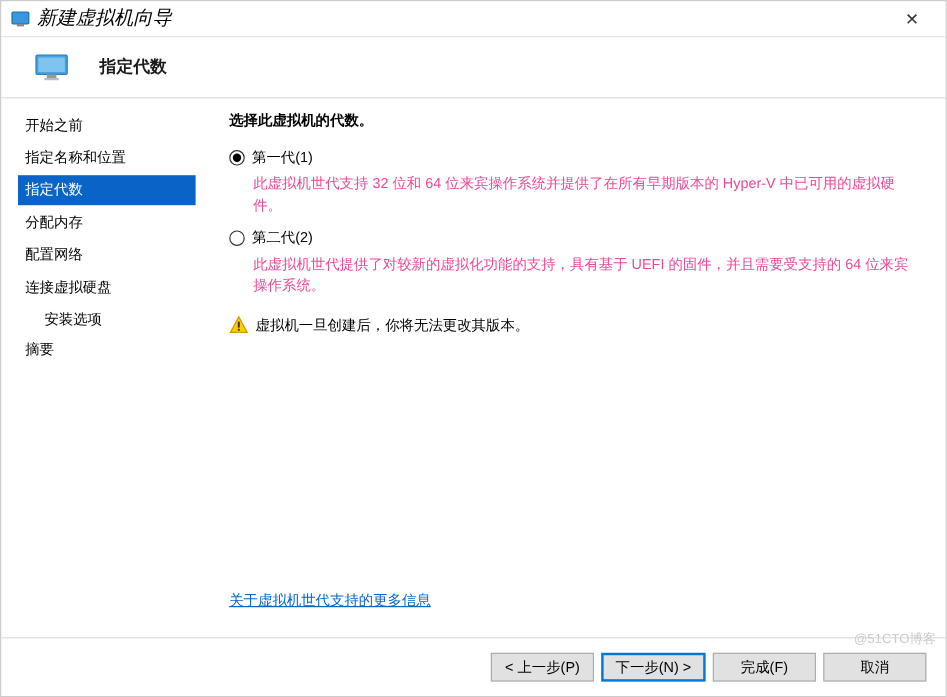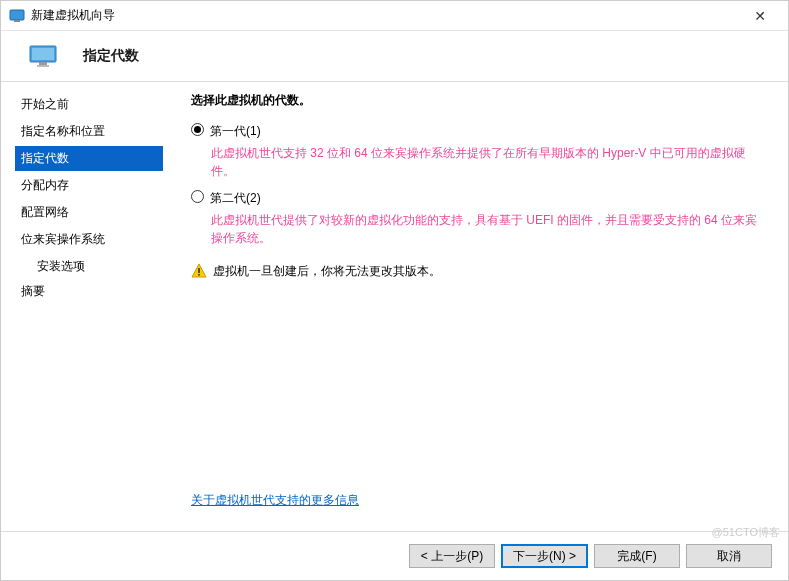--- a/index.html
+++ b/index.html
@@ -1,34 +1,34 @@
 <!DOCTYPE html>
 <html><head>
   <meta charset="utf-8">
   <style>
     * { box-sizing: border-box; margin: 0; padding: 0; }
     body { font-family: "Microsoft YaHei", "Segoe UI", sans-serif; font-size: 12px; background: #fff; color: #000; }
     .window { width: 789px; height: 581px; border: 1px solid #ccc; display: flex; flex-direction: column; background: #fff; position: relative; }
     .titlebar { display: flex; align-items: center; height: 30px; padding: 0 8px; border-bottom: 1px solid #e5e5e5; }
     .titlebar .app-icon { width: 16px; height: 16px; margin-right: 6px; }
-    .titlebar .title { flex: 1; font-size: 12px; }
+    .titlebar .title { flex: 1; font-size: 16px; font-style: italic; }
     .titlebar .close { width: 40px; text-align: center; font-size: 14px; cursor: pointer; color: #333; }
     .header { display: flex; align-items: center; padding: 14px 24px 14px 28px; }
     .header .big-icon { width: 28px; height: 22px; margin-right: 26px; }
     .header .heading { font-size: 14px; font-weight: bold; color: #1a1a1a; }
     .divider { border: none; border-top: 1px solid #ddd; margin: 0; }
     .body { flex: 1; display: flex; overflow: hidden; }
     .sidebar { width: 170px; padding: 10px 8px 10px 14px; border-right: none; }
     .sidebar .nav-item { padding: 4px 6px; margin-bottom: 2px; font-size: 12px; cursor: pointer; white-space: nowrap; }
     .sidebar .nav-item.selected { background: #0a64c8; color: #fff; }
     .sidebar .nav-subitem { padding: 4px 6px 4px 22px; font-size: 12px; cursor: pointer; }
     .content { flex: 1; padding: 10px 20px 10px 20px; display: flex; flex-direction: column; }
     .content .instruction { margin-bottom: 14px; font-weight: bold; }
     .option-block { margin-bottom: 10px; }
-    .radio-row { display: flex; align-items: flex-start; margin-bottom: 4px; }
+    .radio-row { display: flex; align-items: center; margin-bottom: 4px; }
     .radio { width: 13px; height: 13px; border: 1px solid #333; border-radius: 50%; margin-right: 6px; position: relative; }
     .radio.checked::after { content: ""; position: absolute; width: 7px; height: 7px; background: #000; border-radius: 50%; top: 2px; left: 2px; }
     .radio-label { font-size: 12px; }
     .option-desc { margin-left: 20px; line-height: 1.5; color: #ec4899; }
     .warn-row { display: flex; align-items: flex-start; margin-top: 6px; }
     .warn-icon { width: 16px; height: 16px; margin-right: 6px; flex-shrink: 0; }
     .link-row { margin-top: auto; padding-bottom: 12px; }
     .link-row a { color: #0066cc; text-decoration: underline; font-size: 12px; }
     .footer { border-top: 1px solid #ddd; padding: 12px 16px; display: flex; justify-content: flex-end; gap: 6px; }
     .btn { min-width: 86px; height: 24px; border: 1px solid #adadad; background: #e1e1e1; font-size: 12px; cursor: pointer; padding: 0 10px; font-family: Liberation Sans, sans-serif; }
@@ -61,21 +61,21 @@
 
   <hr class="divider">
 
   <div class="body">
     <div class="sidebar">
       <div class="nav-item">开始之前</div>
       <div class="nav-item">指定名称和位置</div>
       <div class="nav-item selected">指定代数</div>
       <div class="nav-item">分配内存</div>
       <div class="nav-item">配置网络</div>
-      <div class="nav-item">位来宾操作系统</div>
+      <div class="nav-item">连接虚拟硬盘</div>
       <div class="nav-subitem">安装选项</div>
       <div class="nav-item">摘要</div>
     </div>
 
     <div class="content">
       <div class="instruction">选择此虚拟机的代数。</div>
 
       <div class="option-block">
         <div class="radio-row">
           <div class="radio checked"></div>

